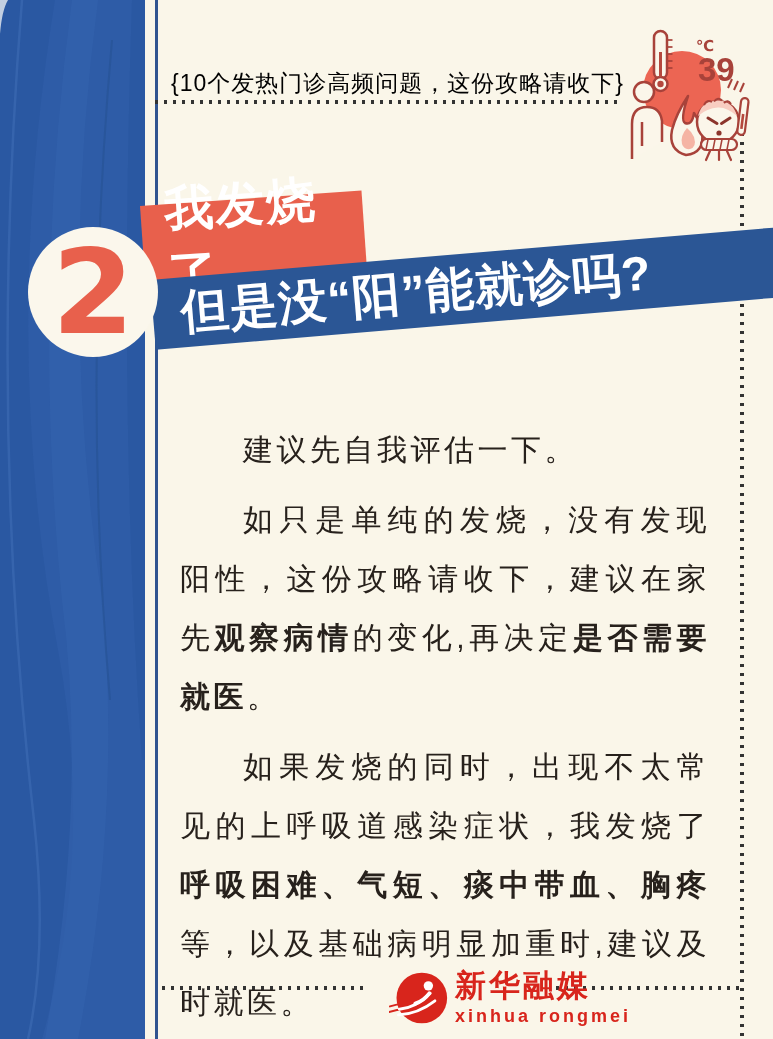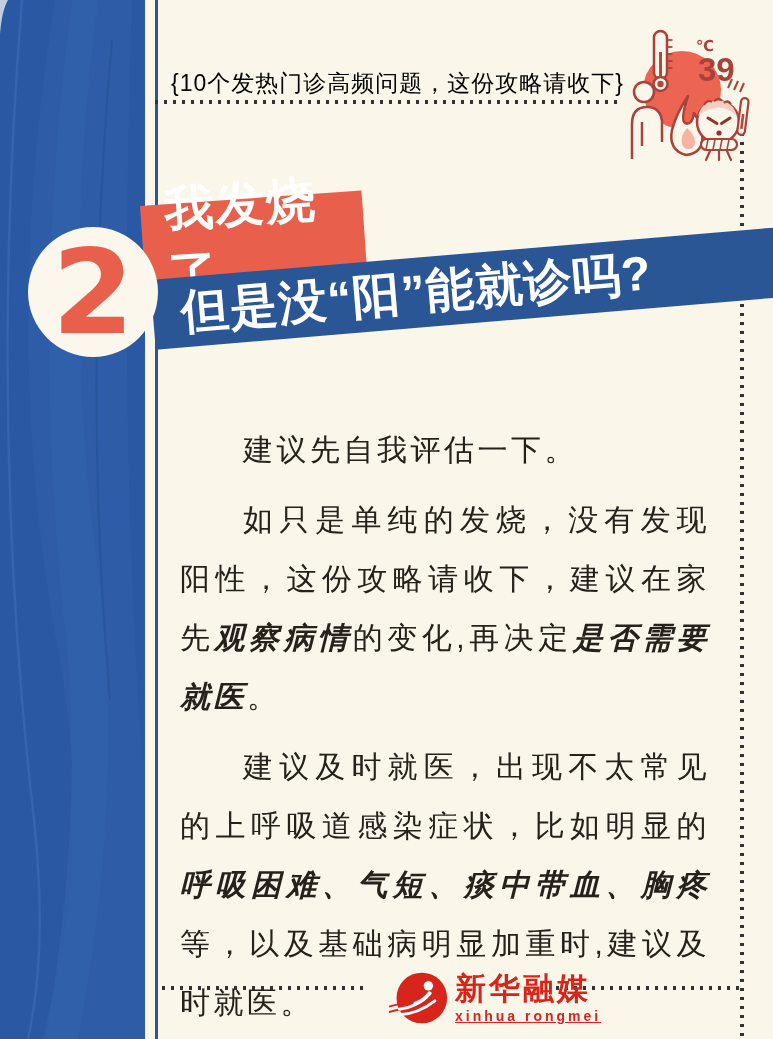--- a/index.html
+++ b/index.html
@@ -38,26 +38,26 @@
   
   .num-circle{position:absolute;left:28px;top:227px;width:130px;height:130px;border-radius:50%;
     background:#fbf7ec;z-index:5;display:flex;align-items:center;justify-content:center;}
   .num-circle span{font-size:118px;font-weight:800;color:#e8604c;line-height:1;
     font-family:"DejaVu Sans","Liberation Sans",sans-serif;}
 
   
   .body-text{position:absolute;left:180px;top:420px;width:548px;z-index:2;
     color:#27211c;font-size:30px;line-height:59px;letter-spacing:3.5px;text-align:justify;}
   .body-text p{margin:0 18px 11px 0;text-indent:2.1em;}
-  .body-text .bold{font-weight:bold;font-style:italic;}
+  .body-text .bold{font-weight:bold;}
 
   
   .footer{position:absolute;left:389px;top:968px;z-index:3;display:flex;align-items:center;gap:6px;}
   .brand-cn{font-size:31px;font-weight:bold;color:#d8251c;letter-spacing:3px;line-height:1.1;}
-  .brand-en{font-size:14px;font-weight:bold;color:#d8251c;letter-spacing:3px;text-align:center;margin-top:2px;text-decoration:underline;}
+  .brand-en{font-size:18px;font-weight:bold;color:#d8251c;letter-spacing:3px;text-align:center;margin-top:2px;}
 </style>
 </head>
 <body>
 
 <div class="page">
 
   <div class="sidebar">
     <svg width="145" height="1039" viewBox="0 0 145 1039" preserveAspectRatio="none">
       <rect x="0" y="0" width="145" height="1039" fill="#2e5ca7"></rect>
       <path d="M55,0 Q0,340 58,650 Q95,850 42,1039 L0,1039 L0,0 Z" fill="#2a57a0" opacity="0.75"></path>
@@ -142,21 +142,21 @@
     <span>但是没“阳”能就诊吗?</span>
   </div>
 
   <div class="num-circle">
     <span>2</span>
   </div>
 
   <div class="body-text">
       <p><span>建议先自我评估一下。</span></p>
       <p><span>如只是单纯的发烧，没有发现阳性，这份攻略请收下，建议在家先</span><span class="bold">观察病情</span><span>的变化,再决定</span><span class="bold">是否需要就医</span><span>。</span></p>
-      <p><span>建议及时就医，出现不太常见的上呼吸道感染症状，比如明显的</span><span class="bold">呼吸困难、气短、痰中带血、胸疼</span><span>等，以及基础病明显加重时,建议及时就医。</span></p>
+      <p><span>如果发烧的同时，出现不太常见的上呼吸道感染症状，我发烧了</span><span class="bold">呼吸困难、气短、痰中带血、胸疼</span><span>等，以及基础病明显加重时,建议及时就医。</span></p>
     </div>
 
   <div class="footer">
     <svg width="60" height="60" viewBox="0 0 64 60">
       <g stroke="#d8251c" stroke-width="2" fill="none" stroke-linecap="round">
         <path d="M1,39 Q12,35 22,37"></path>
         <path d="M0,45 Q13,41 24,43"></path>
       </g>
       <circle cx="35" cy="30" r="27" fill="#d8251c"></circle>
       <g stroke="#fff" stroke-width="3" fill="none" stroke-linecap="round">

